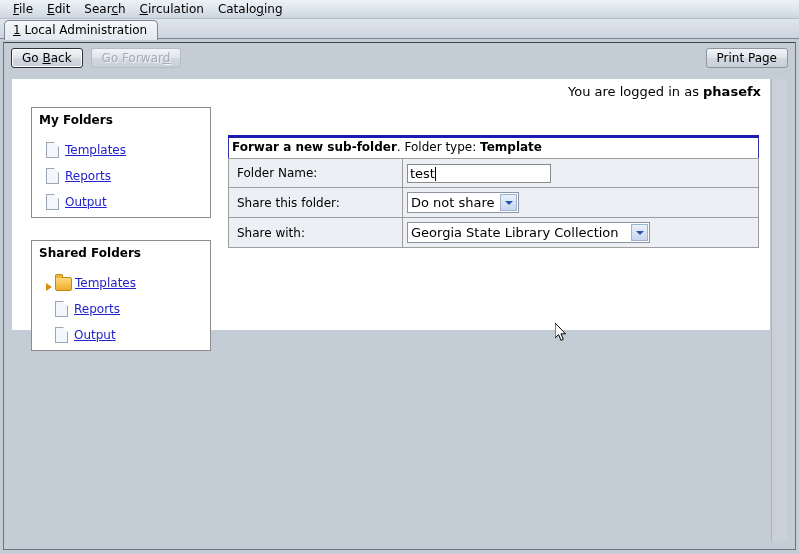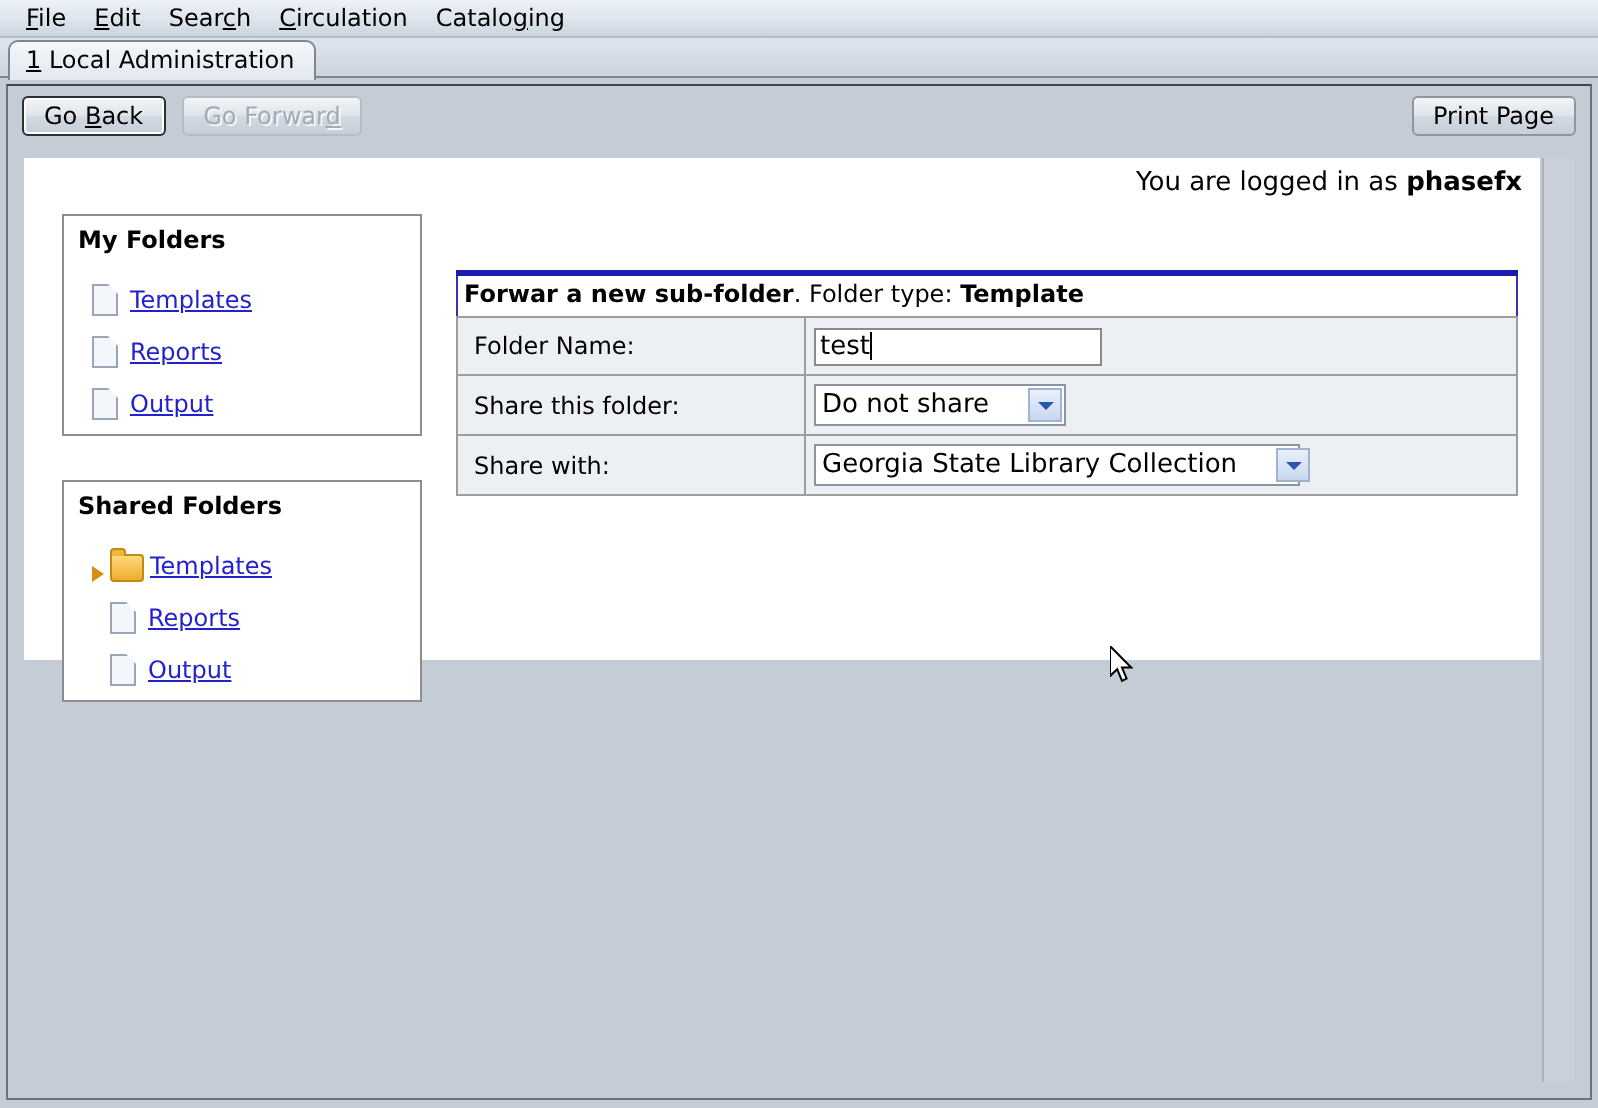--- a/index.html
+++ b/index.html
@@ -309,21 +309,21 @@
     height: 21px;
     box-sizing: border-box;
     border: 1px solid #8c94a0;
     background: #ffffff;
     font-size: 13px;
     padding: 0 0 0 3px;
     cursor: default;
   }
   .sel .sel-text {
     line-height: 19px;
-    padding-right: 19px;
+    padding-right: 5px;
     white-space: nowrap;
   }
   .sel .sel-arrow {
     width: 17px;
     height: 17px;
     margin: 0 1px 0 0;
     background: linear-gradient(to bottom, #e9f0fb 0%, #c7d7f0 100%);
     border: 1px solid #9fb2d0;
     box-sizing: border-box;
     position: relative;

